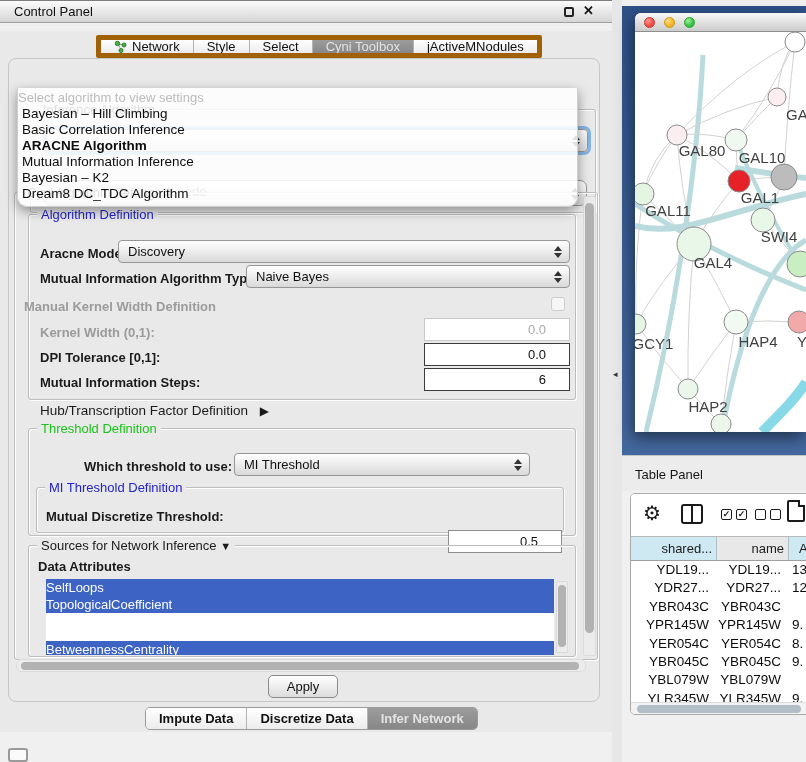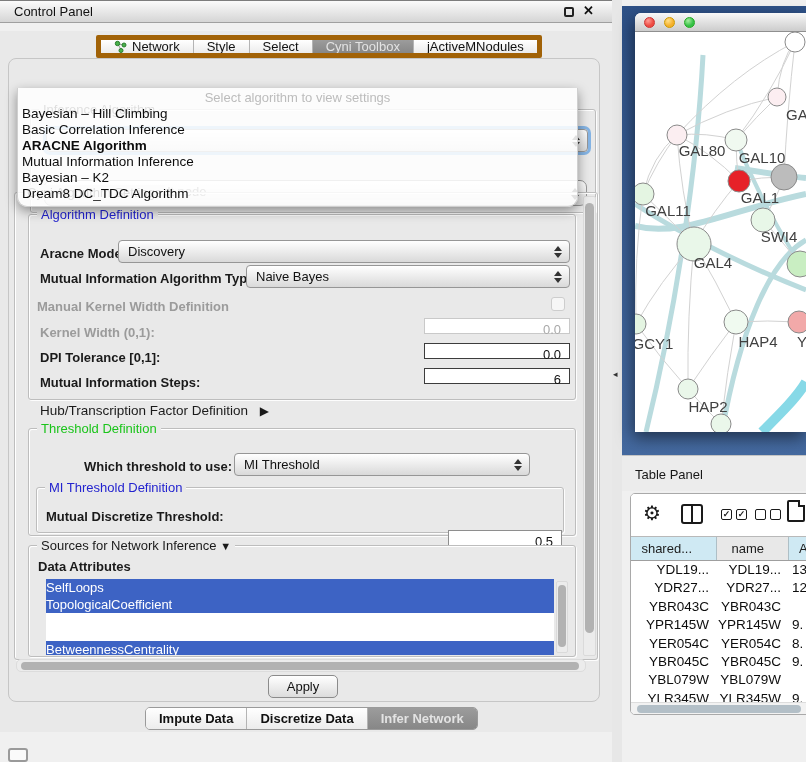--- a/index.html
+++ b/index.html
@@ -38,31 +38,31 @@
   .lbl.dis { color:#9b9b9b; }
 
   .combo { position:absolute; height:23px; border:1px solid #969696; border-radius:4px;
     background:linear-gradient(#ffffff,#d9d9d9); font-size:13px; color:#111; line-height:21px; padding:0 22px 0 9px; }
   .combo .arr { position:absolute; right:7px; top:4px; width:8px; height:14px; }
   .combo .arr i { position:absolute; left:0; width:0; height:0; border-left:4px solid transparent; border-right:4px solid transparent; }
   .combo .arr i.up { top:1px; border-bottom:5px solid #333; }
   .combo .arr i.dn { bottom:1px; border-top:5px solid #333; }
   .combo.focus { box-shadow:0 0 0 3px #85b4e4; }
 
-  .fld { position:absolute; height:16px; background:#fff; border:1px solid #3c3c3c;
-    font-size:13px; color:#111; line-height:21px; text-align:right; padding:0 8px; }
+  .fld { position:absolute; height:23px; background:#fff; border:1px solid #3c3c3c;
+    font-size:13px; color:#111; line-height:21px; text-align:right; padding:0 23px; }
   .fld.dis { border:1px solid #c9c9c9; color:#a9a9a9; }
 
   .chk { position:absolute; width:14px; height:14px; border:1px solid #cdcdcd; border-radius:3px; background:#f6f6f6; }
 
   
   .popup { position:absolute; left:17px; top:57px; width:561px; height:119px; z-index:30;
     background:rgba(255,255,255,0.86); border:1px solid #cfcfcf; border-top:none;
     border-radius:0 0 10px 10px; box-shadow:0 4px 12px rgba(0,0,0,0.40); padding-top:2px; }
-  .pop-ph { height:16px; text-align:center; font-size:13px; color:#bcbcbc; }
+  .pop-ph { height:16px; font-size:13px; color:#bcbcbc; }
   .pitem { height:16px; line-height:16px; padding-left:4px; font-size:13.5px; color:#0c0c0c; white-space:nowrap; }
   .pitem.b { font-weight:bold; }
 
   
   .sb-v { position:absolute; background:#ececec; border:1px solid #dadada; border-radius:2px; }
   .sb-thumb { position:absolute; background:#b2b2b2; border-radius:5px; }
   .sb-h { position:absolute; background:#ececec; border:1px solid #dcdcdc; border-radius:5px; }
 
   
   .attr-list { position:absolute; left:46px; top:579px; width:508px; height:76px; background:#fff; overflow:hidden; }
@@ -104,21 +104,21 @@
   .ic-gear { position:absolute; left:12px; top:7px; font-size:20px; color:#1a1a1a; }
   .ic-cols { position:absolute; left:50px; top:10px; width:22px; height:20px; border:2px solid #1a1a1a; border-radius:3px; }
   .ic-cols i { position:absolute; left:8px; top:0; width:2px; height:16px; background:#1a1a1a; }
   .ic-chkpair { position:absolute; top:15px; display:flex; gap:4px; }
   .ic-chkpair span { width:11px; height:11px; border:1.5px solid #1a1a1a; border-radius:2px; font-size:9px; line-height:9px; text-align:center; color:#1a1a1a; font-weight:bold; }
   .ic-file { position:absolute; left:156px; top:6px; width:18px; height:22px; border:2px solid #1a1a1a; border-radius:2px; }
   .ic-file i { position:absolute; right:-2px; top:-2px; width:7px; height:7px; background:#fff; border-left:2px solid #1a1a1a; border-bottom:2px solid #1a1a1a; }
 
   .tp-table { position:absolute; left:0; top:42px; width:240px; }
   .tp-hrow { display:flex; height:25px; border-bottom:1px solid #9f9f9f; border-top:1px solid #b9b9b9; }
-  .tp-hcell { font-size:13px; color:#1c1c1c; line-height:24px; text-align:right; padding-right:24px; border-right:1px solid #aebfc6; }
+  .tp-hcell { font-size:13px; color:#1c1c1c; line-height:24px; text-align:right; padding-right:4px; border-right:1px solid #aebfc6; }
   .tp-row { display:flex; height:18.4px; }
   .tp-cell { font-size:13.5px; color:#0d0d0d; line-height:18px; text-align:right; padding-right:8px; white-space:nowrap; overflow:hidden; }
   .c1 { width:86px; } .c2 { width:72px; } .c3 { width:82px; text-align:left; padding-left:3px; }
   .tp-hscroll { position:absolute; left:0px; top:208px; width:178px; height:13px; background:#f2f2f2; border-top:1px solid #ddd; }
   .tp-hthumb { position:absolute; left:6px; top:2px; width:164px; height:8px; background:#b3bfc7; border-radius:4px; }
 </style>
 </head>
 <body>
 
 <div id="screen">
@@ -206,21 +206,21 @@
         </span>
     </div>
     <div class="lbl" style="left:40px; top:240px;">Mutual Information Algorithm Type:</div>
     <div class="combo" style="left:246px; top:234px; width:324px;">
       <span>Naive Bayes</span>
       <span class="arr">
           <i class="up"></i>
           <i class="dn"></i>
         </span>
     </div>
-    <div class="lbl dis" style="left:37px; top:268px;">Manual Kernel Width Definition</div>
+    <div class="lbl dis" style="left:24px; top:268px;">Manual Kernel Width Definition</div>
     <div class="chk" style="left:551px; top:266px;"></div>
     <div class="lbl dis" style="left:40px; top:294px;">Kernel Width (0,1):</div>
     <div class="fld dis" style="left:424px; top:287px; width:146px;">0.0</div>
     <div class="lbl" style="left:40px; top:319px;">DPI Tolerance [0,1]:</div>
     <div class="fld" style="left:424px; top:312px; width:146px;">0.0</div>
     <div class="lbl" style="left:40px; top:344px;">Mutual Information Steps:</div>
     <div class="fld" style="left:424px; top:337px; width:146px;">6</div>
 
     <div class="lbl" style="left:40px; top:372px; font-weight:normal; font-size:13.5px;">
       <span>Hub/Transcription Factor Definition</span>

